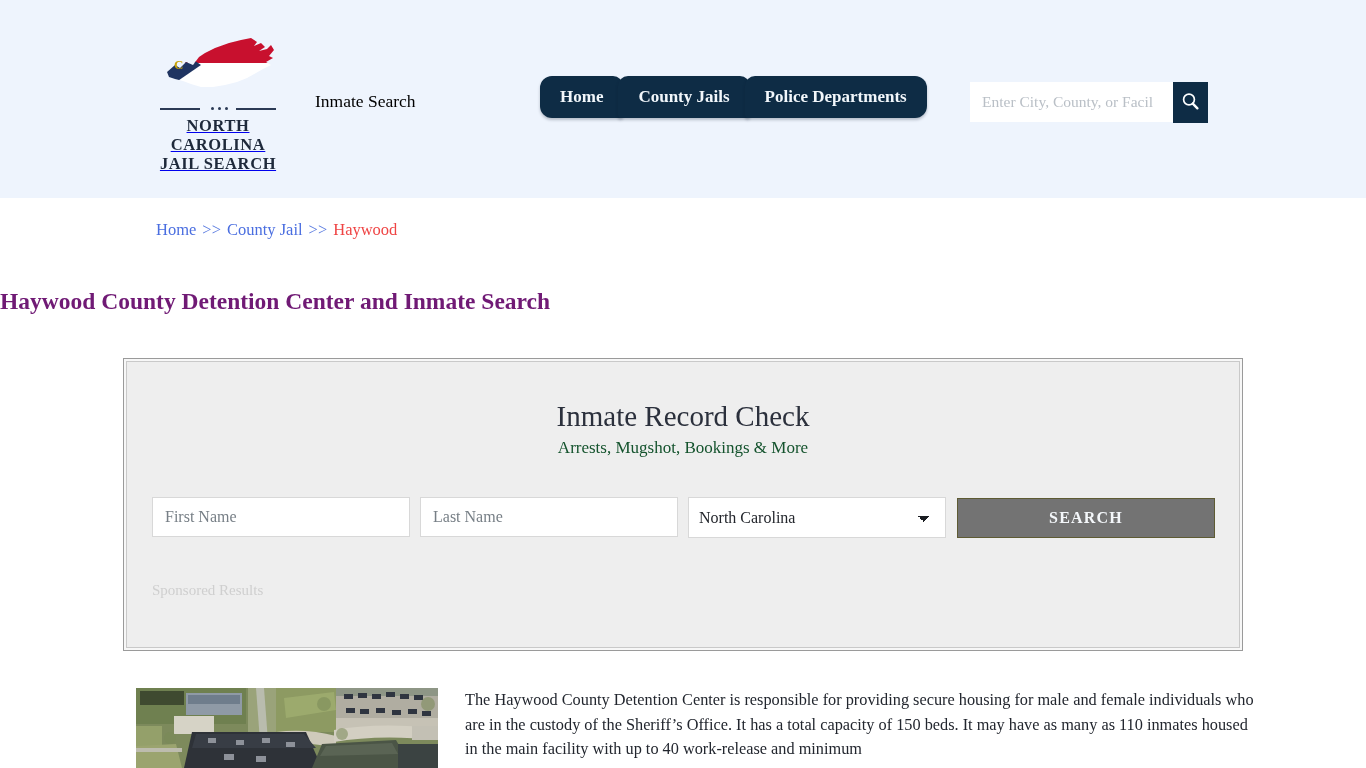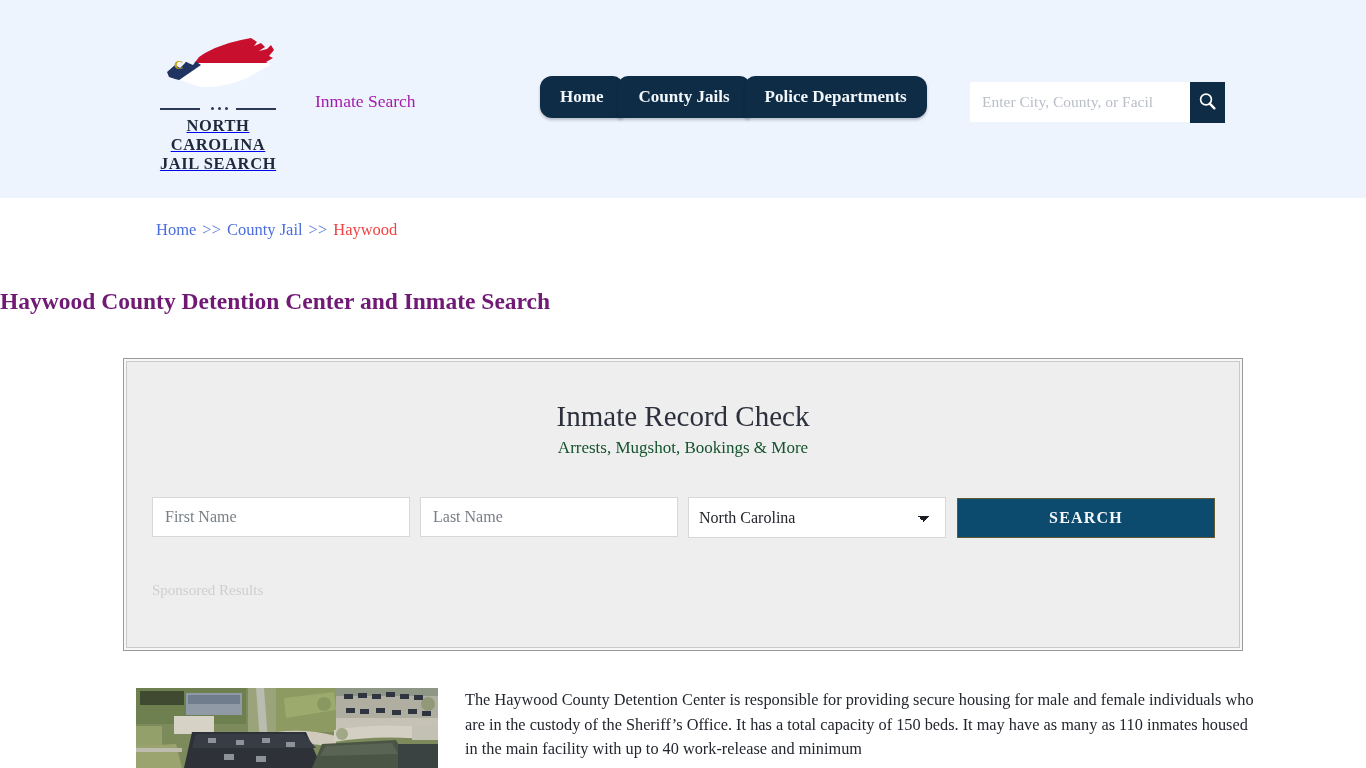--- a/index.html
+++ b/index.html
@@ -72,21 +72,21 @@
     font-size: 16.5px;
     line-height: 19px;
   }
 
   .tagline {
     position: absolute;
     left: 315px;
     top: 91px;
     font-family: "Liberation Serif", serif;
     font-size: 17.5px;
-    color: #a21caf;
+    color: #000000;
   }
 
   
   .nav {
     position: absolute;
     left: 540px;
     top: 76px;
     height: 42px;
     display: flex;
     align-items: flex-start;
@@ -114,21 +114,21 @@
   
   .hsearch {
     position: absolute;
     left: 970px;
     top: 82px;
     display: flex;
     align-items: stretch;
     height: 40px;
   }
   .hsearch input {
-    width: 220px;
+    width: 203px;
     height: 40px;
     border: none;
     outline: none;
     background: #ffffff;
     padding: 0 12px;
     font-family: "Liberation Serif", serif;
     font-size: 15.5px;
     color: #333;
   }
   .hsearch input::placeholder { color: #b9bfc6; }
@@ -238,21 +238,21 @@
     background-position:
       calc(100% - 21px) 18px,
       calc(100% - 15px) 18px;
     background-size: 6px 6px, 6px 6px;
     background-repeat: no-repeat;
   }
   .wf-btn {
     width: 258px;
     height: 40px;
     margin-top: 1px;
-    background: #0c4a6e;
+    background: #737373;
     border: 1px solid #5e5b33;
     color: #f4f7fa;
     font-family: "Liberation Serif", serif;
     font-weight: bold;
     font-size: 16px;
     letter-spacing: 1.2px;
     cursor: pointer;
   }
   .sponsored-label {
     position: absolute;

